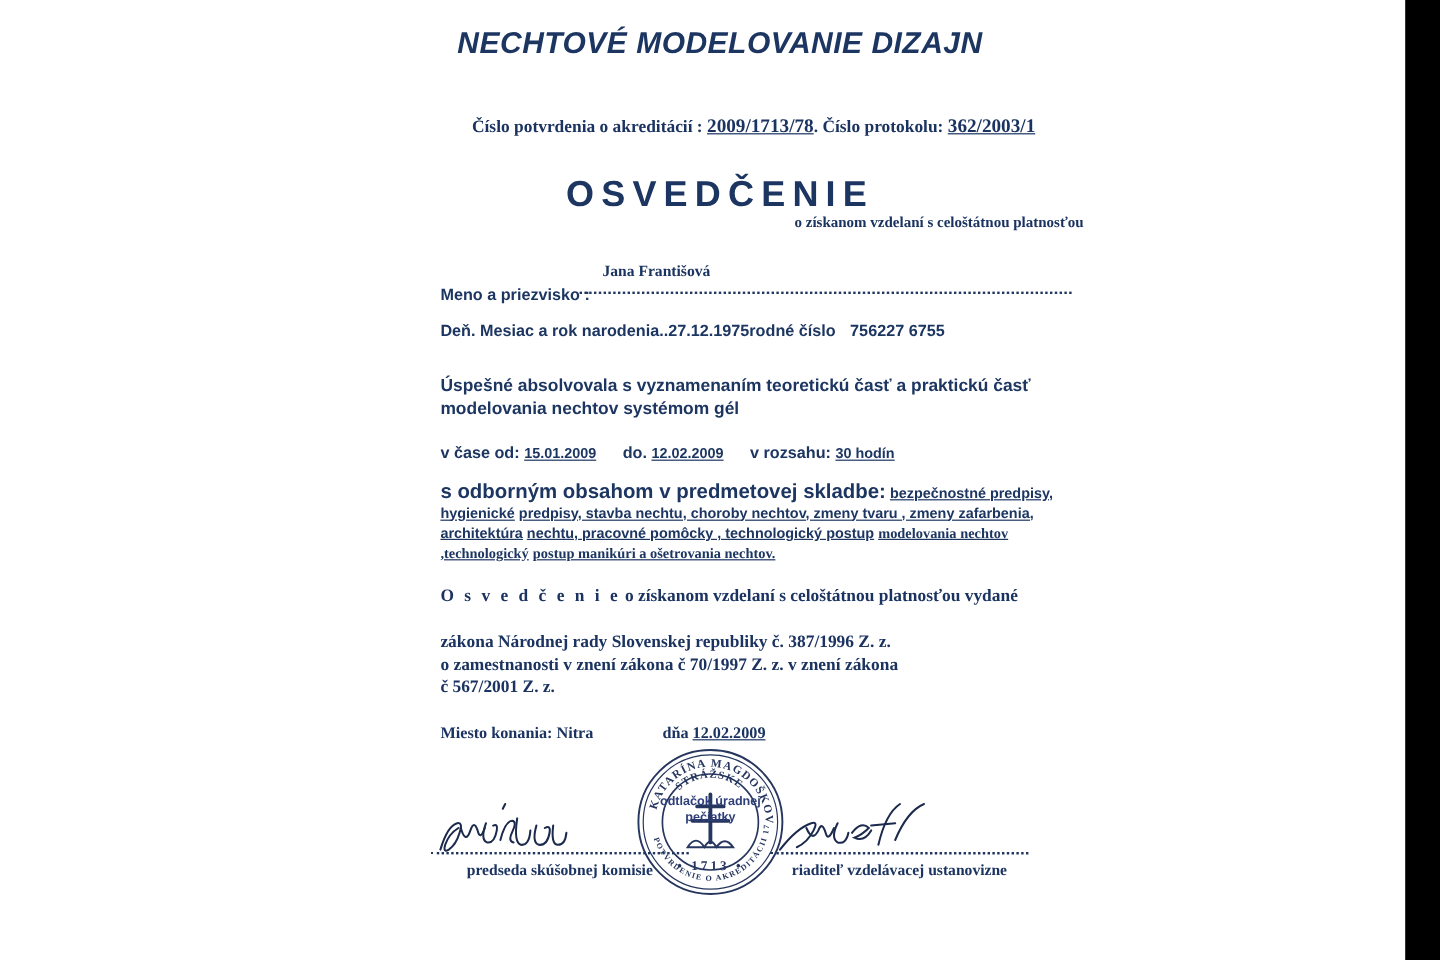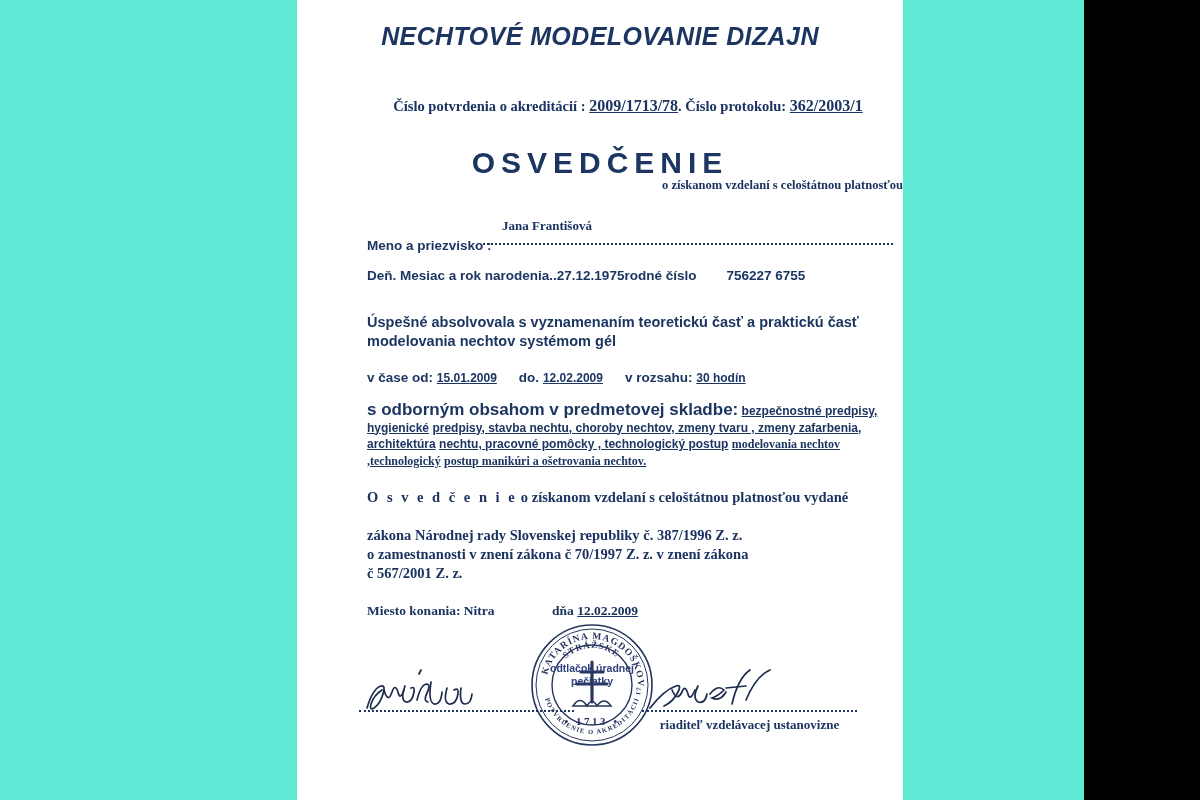--- a/index.html
+++ b/index.html
@@ -8,23 +8,23 @@
     background: #000000;
   }
   body {
     width: 1200px;
     height: 800px;
     overflow: hidden;
     font-family: "Liberation Sans", sans-serif;
   }
   .viewport {
     position: relative;
-    width: 1084px;
+    width: 1171px;
     height: 800px;
-    background: #5eead4;
+    background: #ffffff;
   }
   
   .page {
     position: absolute;
     left: 297px;
     top: 0px;
     width: 606px;
     height: 800px;
     background: #ffffff;
   }
@@ -119,21 +119,21 @@
   .dotleader {
     position: absolute;
     left: 186px;
     top: 243px;
     width: 410px;
     border-bottom: 2px dotted #21355f;
     height: 0;
   }
   .birth-row { left: 70px; top: 268px; }
   .birth-row .dateval { letter-spacing: 0px; }
-  .birth-row .rc { margin-left: 30px; }
+  .birth-row .rc { margin-left: 12px; }
 
   
   .stmt {
     position: absolute;
     left: 70px;
     top: 313px;
     width: 500px;
     font-family: "Liberation Sans", sans-serif;
     font-weight: bold;
     font-size: 14.5px;
@@ -356,20 +356,21 @@
               <path d="M 46,18 q -5,14 1,16 q 6,1 8,-10 q 1,-6 -3,-4"></path>
               <path d="M 58,32 q 4,-16 10,-16 q 4,1 0,9 q -4,8 1,9"></path>
               <path d="M 72,14 q -3,20 3,22 q 7,1 8,-12"></path>
               <path d="M 88,20 q -4,14 2,16 q 7,1 9,-10 q 1,-7 -4,-4"></path>
               <path d="M 102,20 q -2,16 4,16 q 6,0 7,-10"></path>
               <path d="M 60,6 l 2,-4"></path>
             </g>
           </svg>
         </div>
         <div class="sig-line"></div>
+        <div class="sig-caption">predseda skúšobnej komisie</div>
       </div>
 
       <div class="sig-block sig-right">
         <div class="sig-mark">
           <svg width="215" height="46" viewBox="0 0 215 46">
             <g fill="none" stroke="#1b2a4d" stroke-width="1.7" stroke-linecap="round">
               <path d="M 8,40 q 14,-18 26,-22 q 6,-2 2,6 q -5,10 -14,14"></path>
               <path d="M 30,22 q 5,12 10,2 q 3,-8 6,2 q 2,8 7,-4"></path>
               <path d="M 56,18 q -6,12 0,16 q 7,2 9,-8"></path>
               <path d="M 68,26 q 8,-10 14,-4 q -6,6 -12,8 q 8,4 14,-6"></path>

